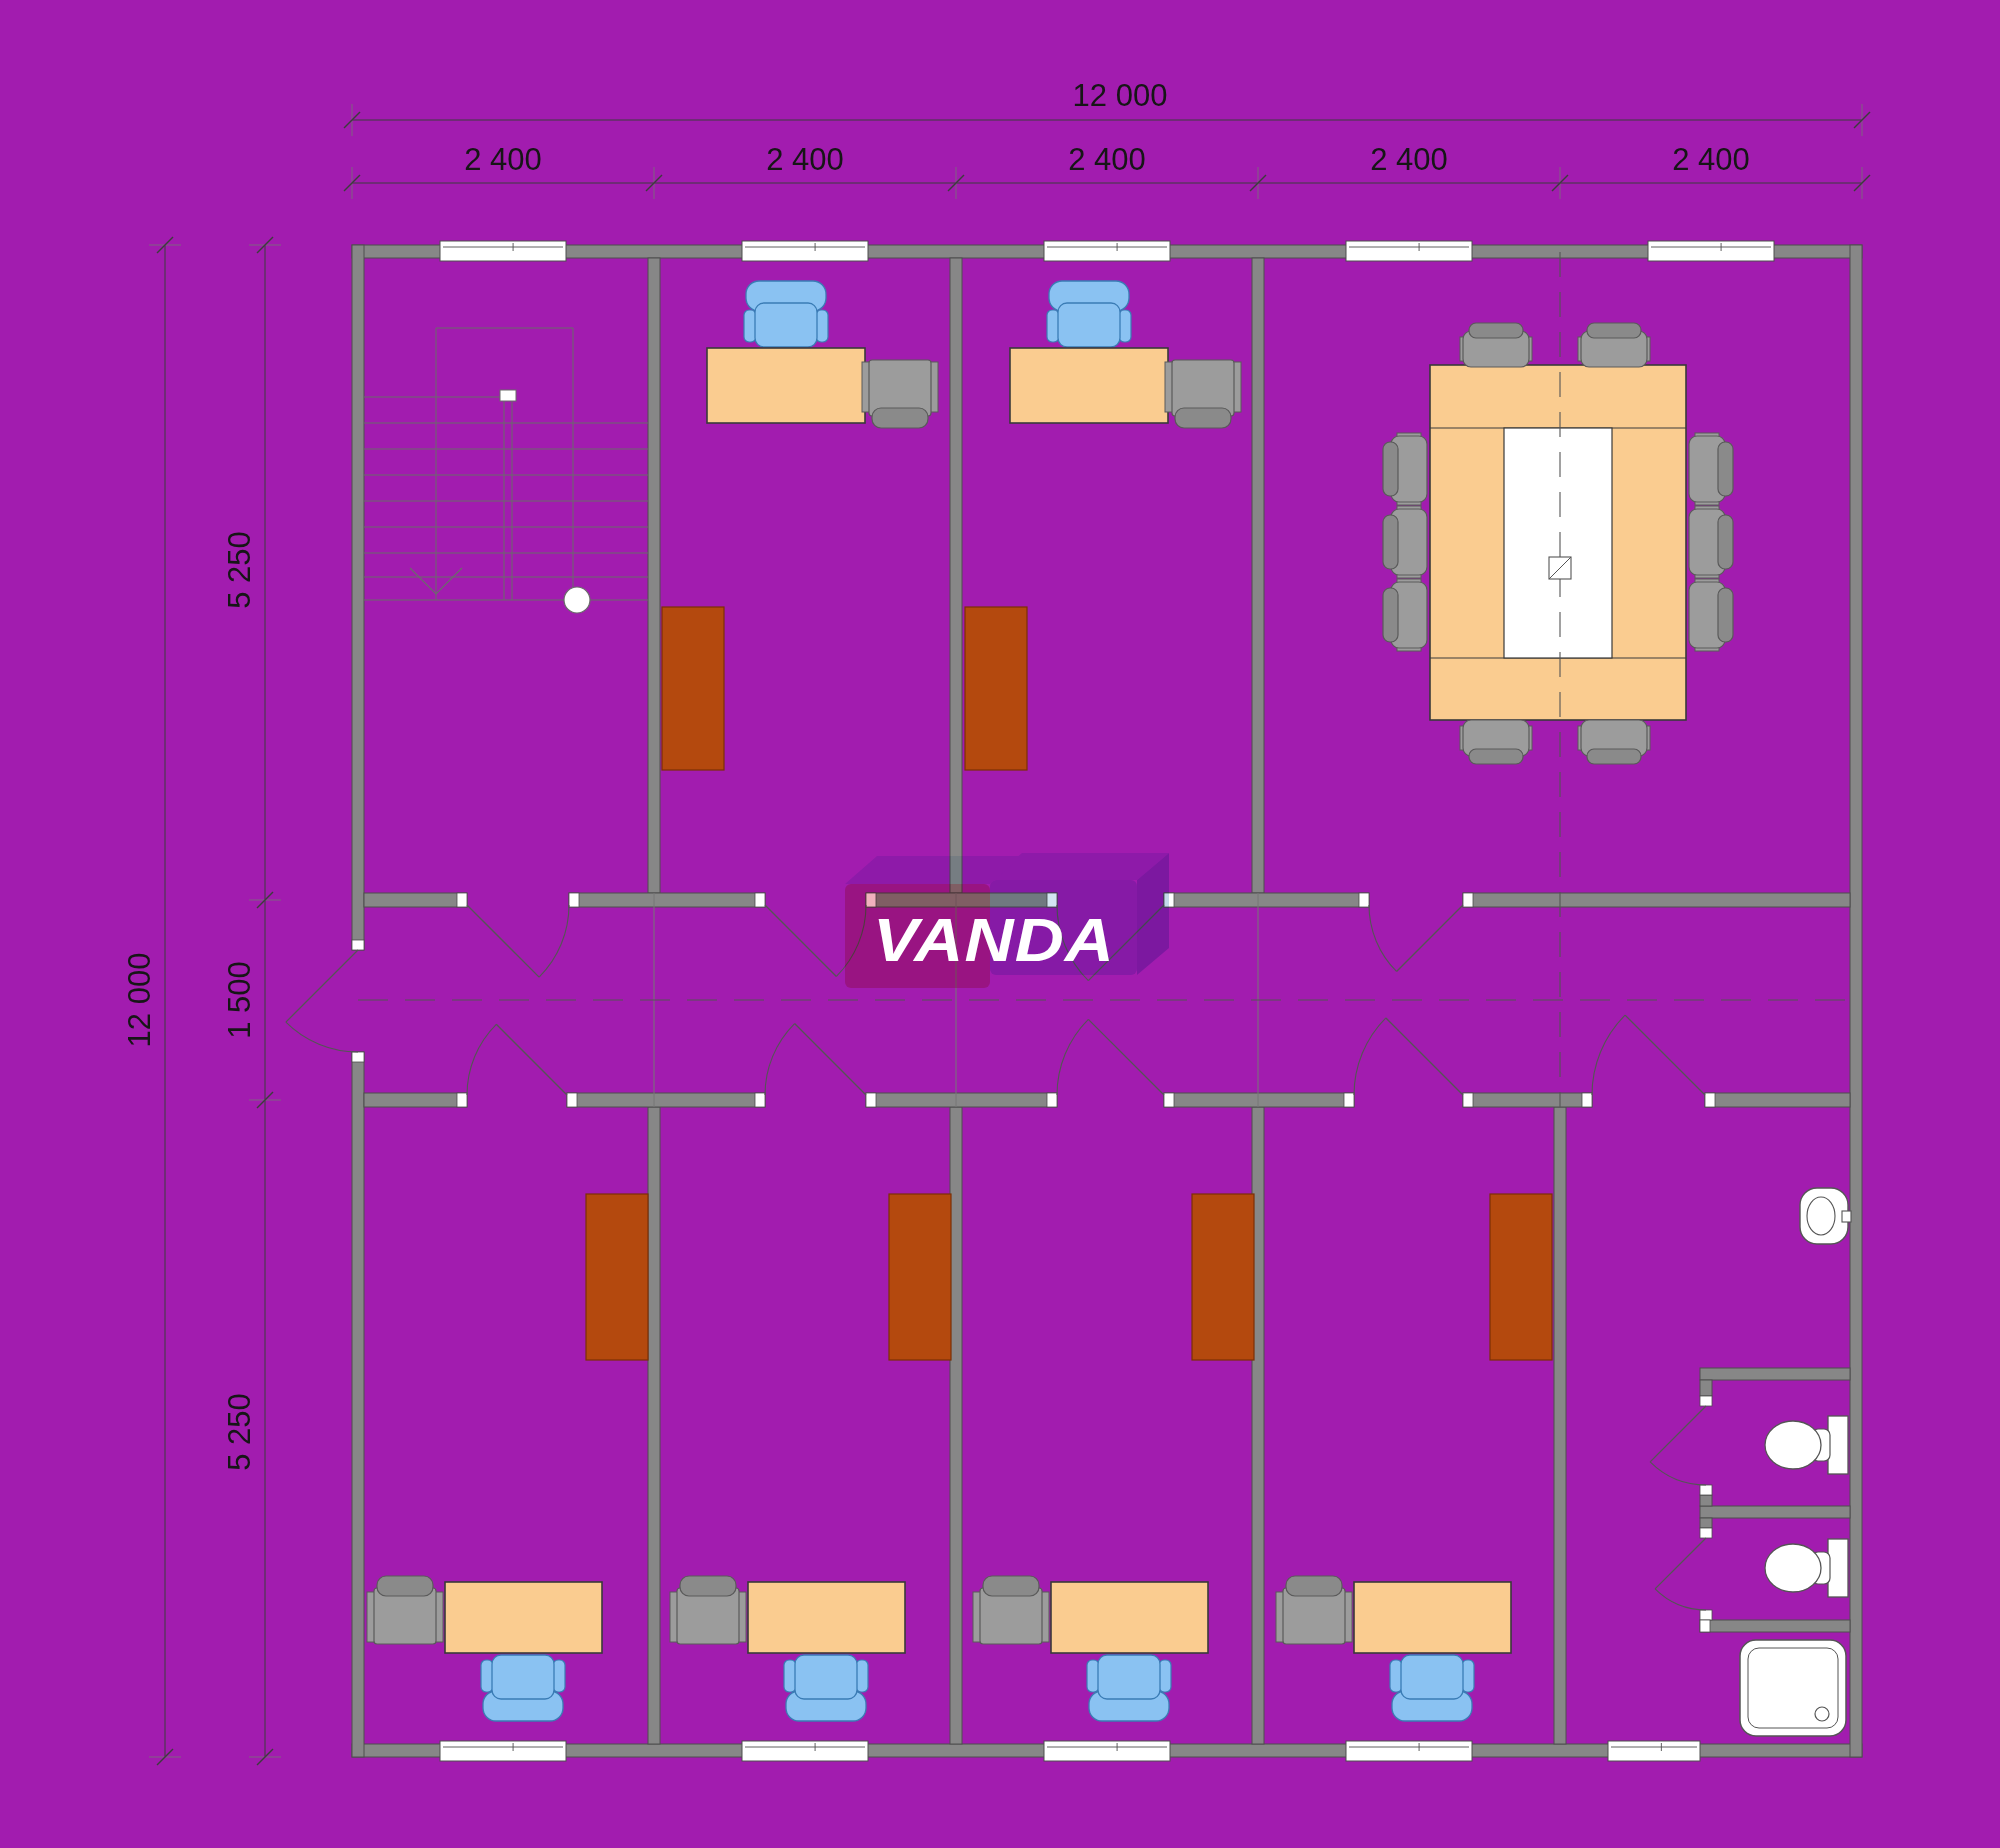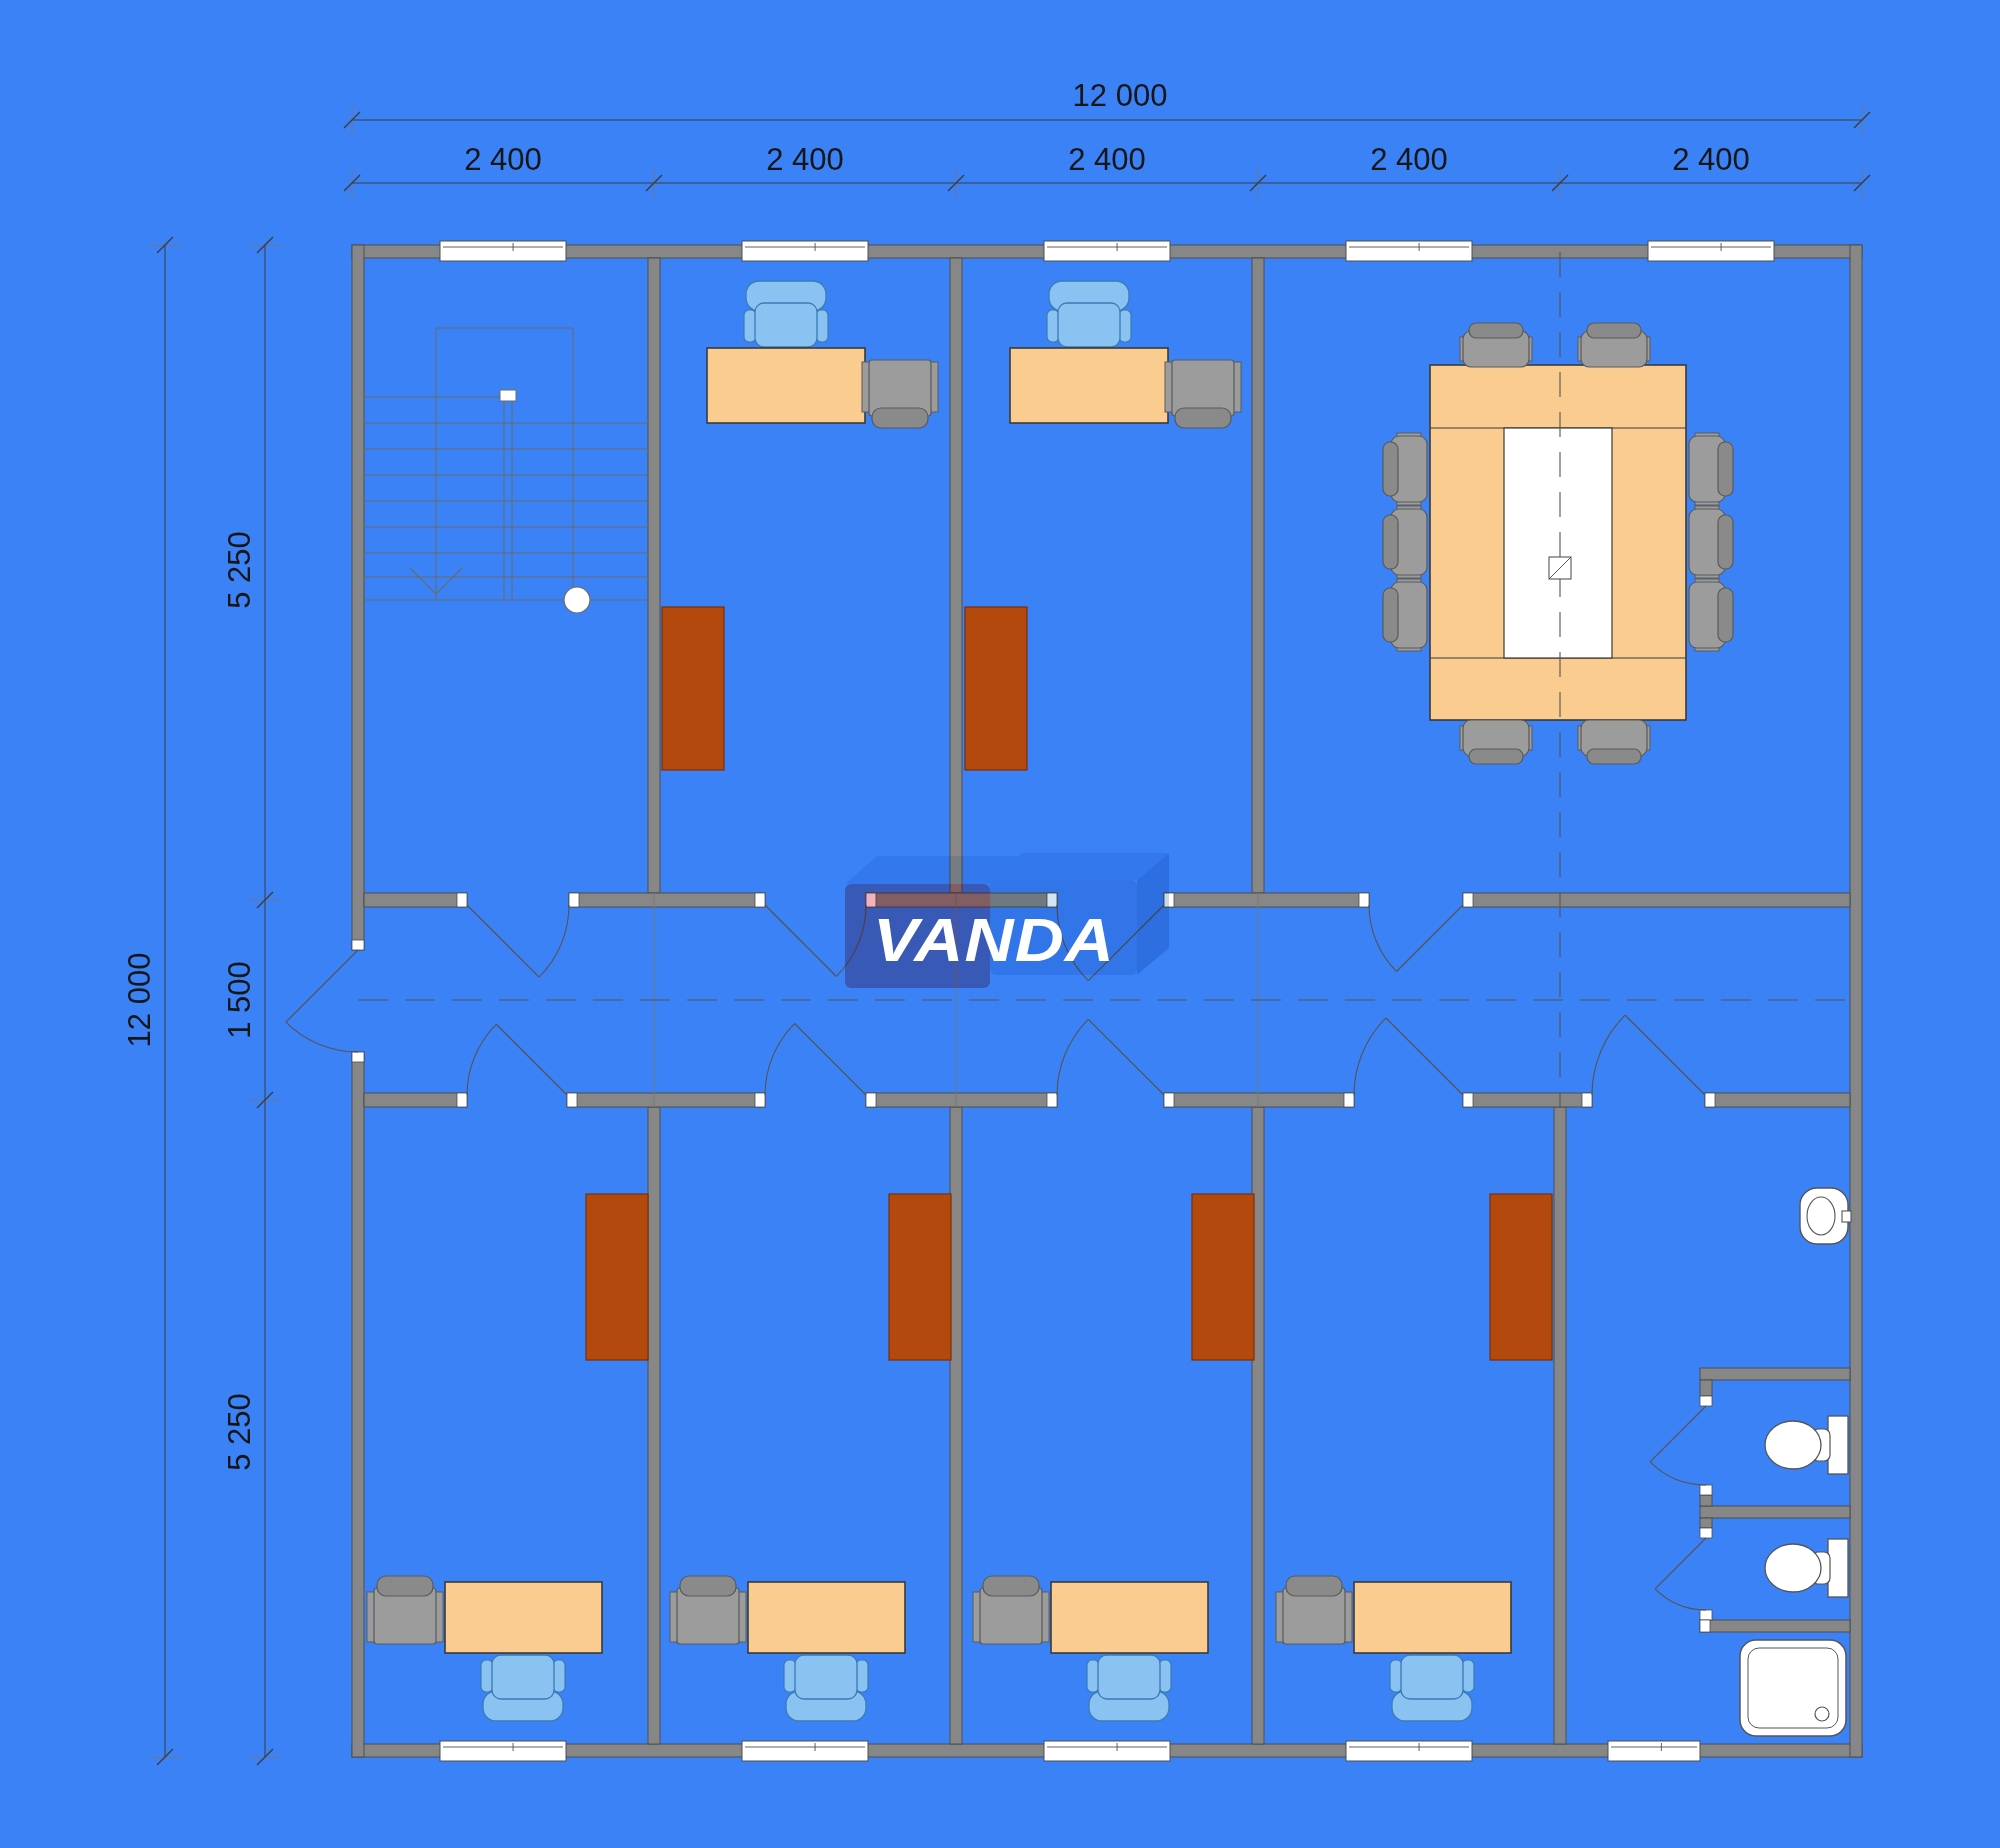--- a/index.html
+++ b/index.html
@@ -1,16 +1,16 @@
 <!DOCTYPE html>
 <html><head>
 <meta charset="utf-8">
 <style>
   html,body{margin:0;padding:0;background:#ffffff;}
-  .page{width:2000px;height:1848px;background:#3b82f6;position:relative;overflow:hidden;}
+  .page{width:2000px;height:1848px;background:#a21caf;position:relative;overflow:hidden;}
   svg{display:block;}
   text{font-family:"Liberation Sans", sans-serif;}
   .dimtext{fill:#161616;font-size:31px;}
   .logotext{fill:#ffffff;font-size:62px;font-weight:bold;font-style:italic;letter-spacing:1px;}
 </style>
 </head>
 <body>
 
 <div class="page">
   <svg id="plan-svg" width="2000" height="1848" viewBox="0 0 2000 1848" xmlns="http://www.w3.org/2000/svg">

